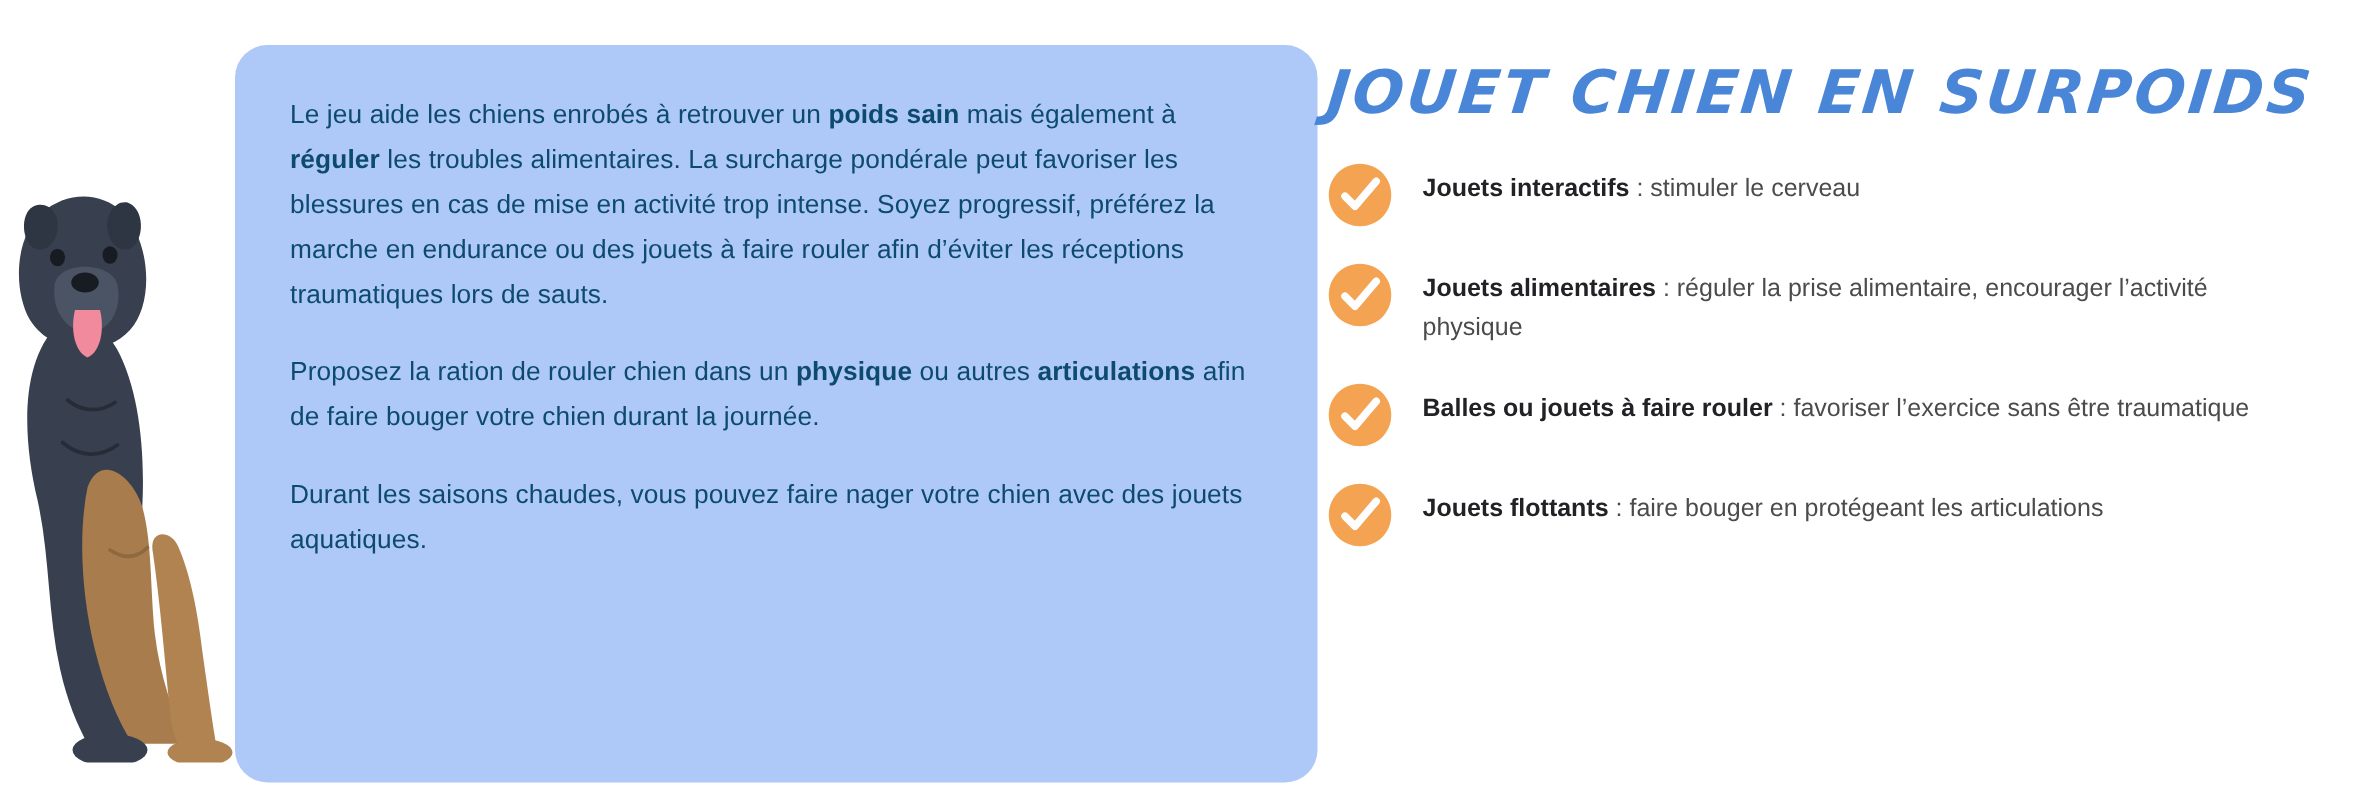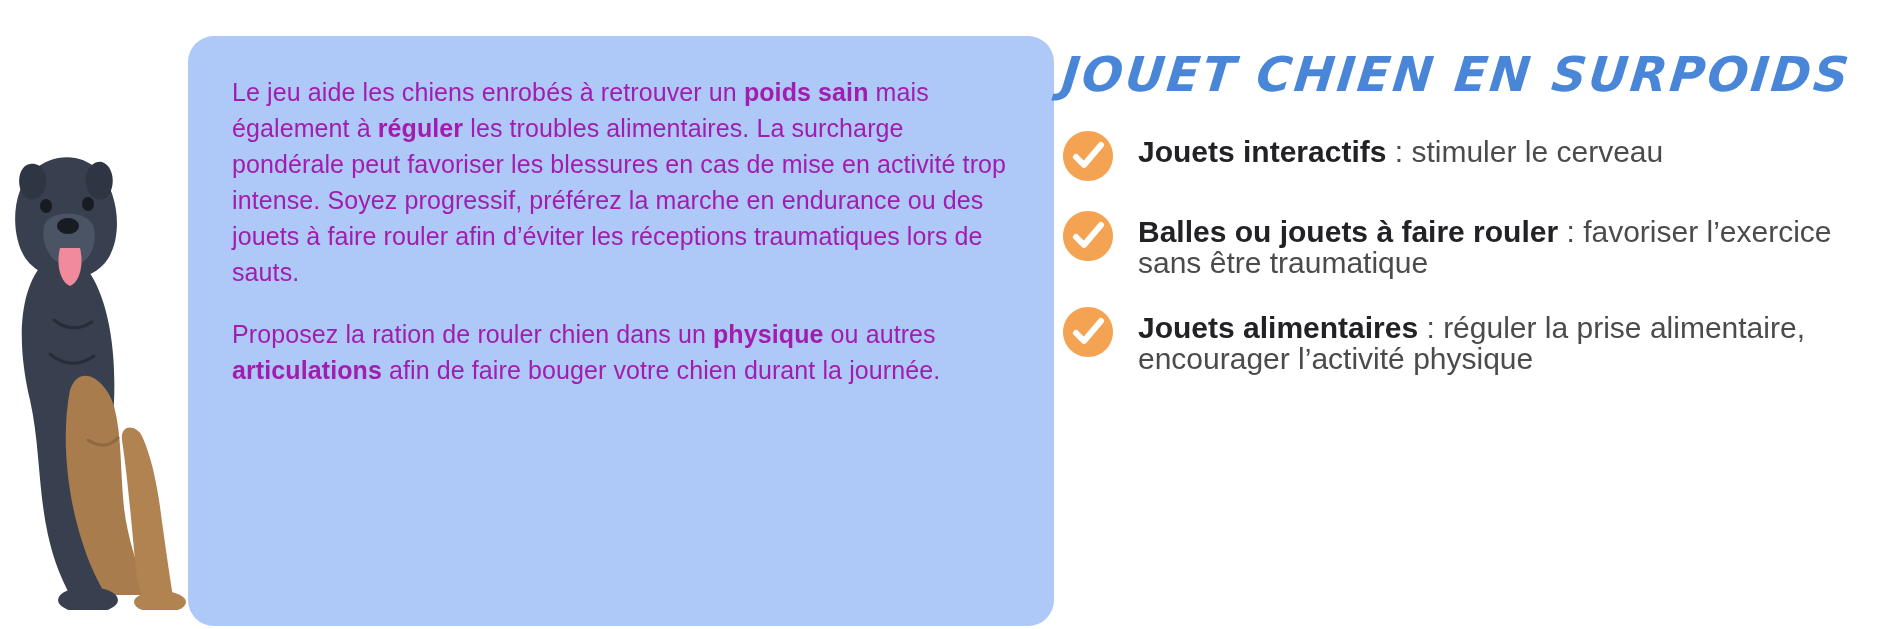--- a/index.html
+++ b/index.html
@@ -38,22 +38,22 @@
     top: 36px;
     width: 866px;
     height: 590px;
     background: #aec8f7;
     border-radius: 26px;
     box-sizing: border-box;
     padding: 38px 44px 30px 44px;
   }
   .blue-panel p {
     margin: 0;
-    color: #a21caf;
-    font-size: 25px;
+    color: #0c4a6e;
+    font-size: 21px;
     line-height: 36px;
     letter-spacing: .1px;
   }
   .blue-panel p + p {
     margin-top: 26px;
   }
   .blue-panel b {
     font-weight: bold;
   }
 
@@ -91,21 +91,21 @@
     flex: 0 0 auto;
     width: 52px;
     height: 52px;
     margin-right: 24px;
     position: relative;
   }
   .check-badge svg { display: block; }
 
   .bullet-text {
     color: #4b4b4b;
-    font-size: 30px;
+    font-size: 20px;
     line-height: 31px;
     padding-top: 6px;
     max-width: 700px;
   }
   .bullet-text .lead {
     color: #222226;
     font-weight: bold;
   }
 </style>
 </head>
@@ -147,20 +147,23 @@
 
   <div class="blue-panel">
     <p>
       <span>Le jeu aide les chiens enrobés à retrouver un </span><b>poids sain</b><span> mais également à </span><b>réguler</b><span> les troubles alimentaires.</span><span>
 La surcharge pondérale peut favoriser les blessures en cas de mise en activité trop intense.</span><span>
 Soyez progressif, préférez la marche en endurance ou des jouets à faire rouler afin d’éviter les réceptions traumatiques lors de sauts.</span>
     </p>
     <p>
       <span>Proposez la ration de rouler chien dans un </span><b>physique</b><span> ou autres </span><b>articulations</b><span> afin de faire bouger votre chien durant la journée.</span>
     </p>
+    <p>
+      <span>Durant les saisons chaudes, vous pouvez faire nager votre chien avec des jouets aquatiques.</span>
+    </p>
   </div>
 
   <div class="right-col">
     <div class="headline">Jouet chien en surpoids</div>
 
     <div class="bullet-list">
 
       <div class="bullet-row">
         <span class="check-badge">
           <svg viewBox="0 0 52 52" width="52" height="52" xmlns="http://www.w3.org/2000/svg">
@@ -174,33 +177,44 @@
       </div>
 
       <div class="bullet-row">
         <span class="check-badge">
           <svg viewBox="0 0 52 52" width="52" height="52" xmlns="http://www.w3.org/2000/svg">
             <path d="M26 1 C40 1 51 12 51 26 C51 40 40 51 26 51 C12 51 1 40 1 26 C1 12 12 1 26 1 Z" fill="#f4a352"></path>
             <path d="M14 27 L22 35 L39 15" stroke="#ffffff" stroke-width="6" fill="none" stroke-linecap="round" stroke-linejoin="round"></path>
           </svg>
         </span>
         <div class="bullet-text">
+          <span class="lead">Jouets alimentaires</span><span> : réguler la prise alimentaire, encourager l’activité physique</span>
+        </div>
+      </div>
+
+      <div class="bullet-row">
+        <span class="check-badge">
+          <svg viewBox="0 0 52 52" width="52" height="52" xmlns="http://www.w3.org/2000/svg">
+            <path d="M26 1 C40 1 51 12 51 26 C51 40 40 51 26 51 C12 51 1 40 1 26 C1 12 12 1 26 1 Z" fill="#f4a352"></path>
+            <path d="M14 27 L22 35 L39 15" stroke="#ffffff" stroke-width="6" fill="none" stroke-linecap="round" stroke-linejoin="round"></path>
+          </svg>
+        </span>
+        <div class="bullet-text">
           <span class="lead">Balles ou jouets à faire rouler</span><span> : favoriser l’exercice sans être traumatique</span>
         </div>
       </div>
 
       <div class="bullet-row">
         <span class="check-badge">
           <svg viewBox="0 0 52 52" width="52" height="52" xmlns="http://www.w3.org/2000/svg">
             <path d="M26 1 C40 1 51 12 51 26 C51 40 40 51 26 51 C12 51 1 40 1 26 C1 12 12 1 26 1 Z" fill="#f4a352"></path>
             <path d="M14 27 L22 35 L39 15" stroke="#ffffff" stroke-width="6" fill="none" stroke-linecap="round" stroke-linejoin="round"></path>
           </svg>
         </span>
         <div class="bullet-text">
-          <span class="lead">Jouets alimentaires</span><span> : réguler la prise alimentaire, encourager l’activité physique</span>
-        </div>
-      </div>
-
+          <span class="lead">Jouets flottants</span><span> : faire bouger en protégeant les articulations</span>
+        </div>
+      </div>
 
     </div>
   </div>
 
 </div>
 
 </body></html>

